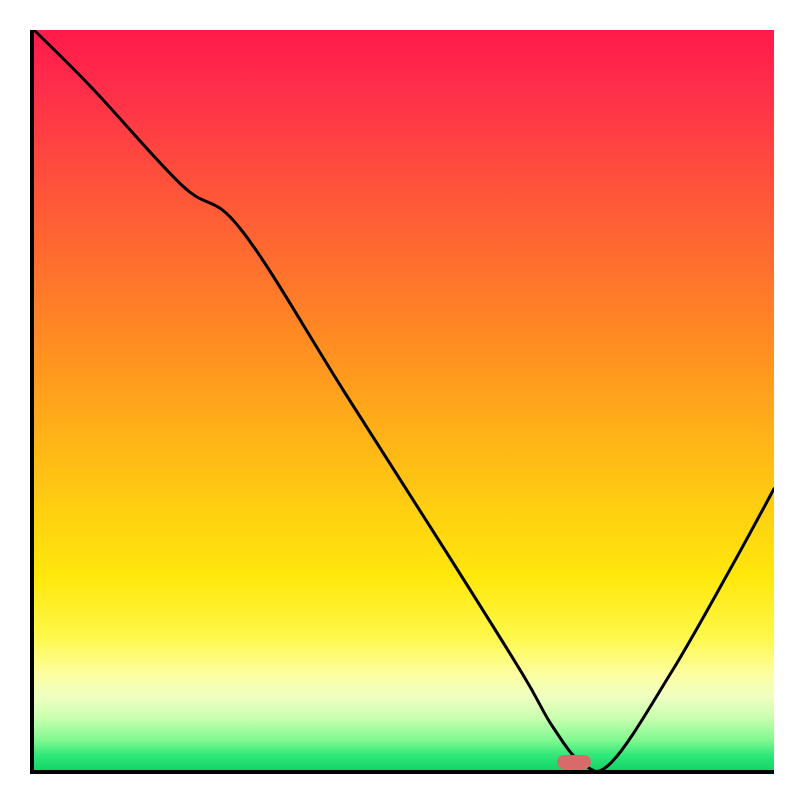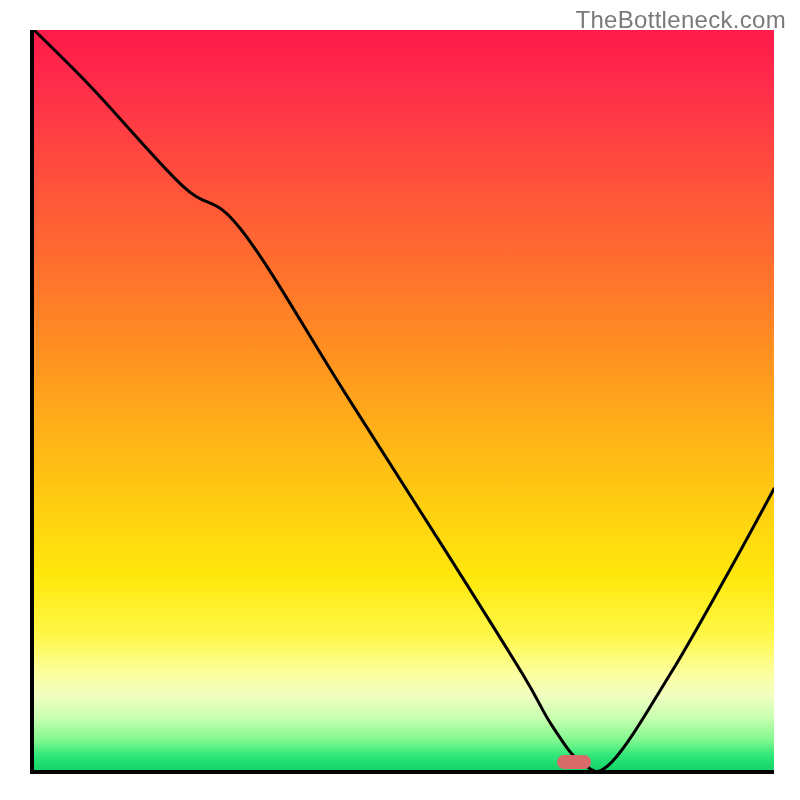--- a/index.html
+++ b/index.html
@@ -72,21 +72,20 @@
     width: 34px;
     height: 14px;
     background: #d86a6a;
     border-radius: 7px;
   }
 </style>
 </head>
 <body>
 
 <div class="container">
-  <div class="watermark">TheBottleneck.com</div>
 
   <div class="plot-area">
     <div class="gradient-bg"></div>
     <svg class="curve" viewBox="0 0 740 740" preserveAspectRatio="none">
       <path id="curve-path" fill="none" stroke="#000000" stroke-width="3" stroke-linejoin="round" stroke-linecap="round" d="M 0 0 C 10.656 10.655999999999988, 32.56 31.227999999999938, 59.2 59.19999999999993 C 85.84 87.17199999999993, 121.36 130.09199999999996, 148 155.39999999999998 C 174.64 180.708, 177.89600000000002 162.50400000000008, 207.20000000000002 199.80000000000007 C 236.50400000000002 237.09600000000006, 273.504 303.99199999999996, 310.8 362.59999999999997 C 348.096 421.20799999999997, 382.432 474.784, 414.40000000000003 525.4 C 446.36800000000005 576.016, 469.75200000000007 613.164, 488.40000000000003 643.8 C 507.048 674.4359999999999, 507.344 679.616, 518 695.6 C 528.656 711.5840000000001, 536.944 725.94, 547.6 732.6 C 558.2560000000001 739.26, 561.216 748.5840000000001, 577.2 732.6 C 593.1840000000001 716.616, 615.088 678.4319999999999, 636.4 643.8 C 657.712 609.168, 676.9519999999999 573.5, 695.5999999999999 540.2 C 714.2479999999999 506.90000000000003, 732.008 473.452, 740 458.8"></path>
     </svg>
     <div class="marker" id="min-marker" style="left: 523.2px; top: 724.6px;"></div>
   </div>
 </div>
 

